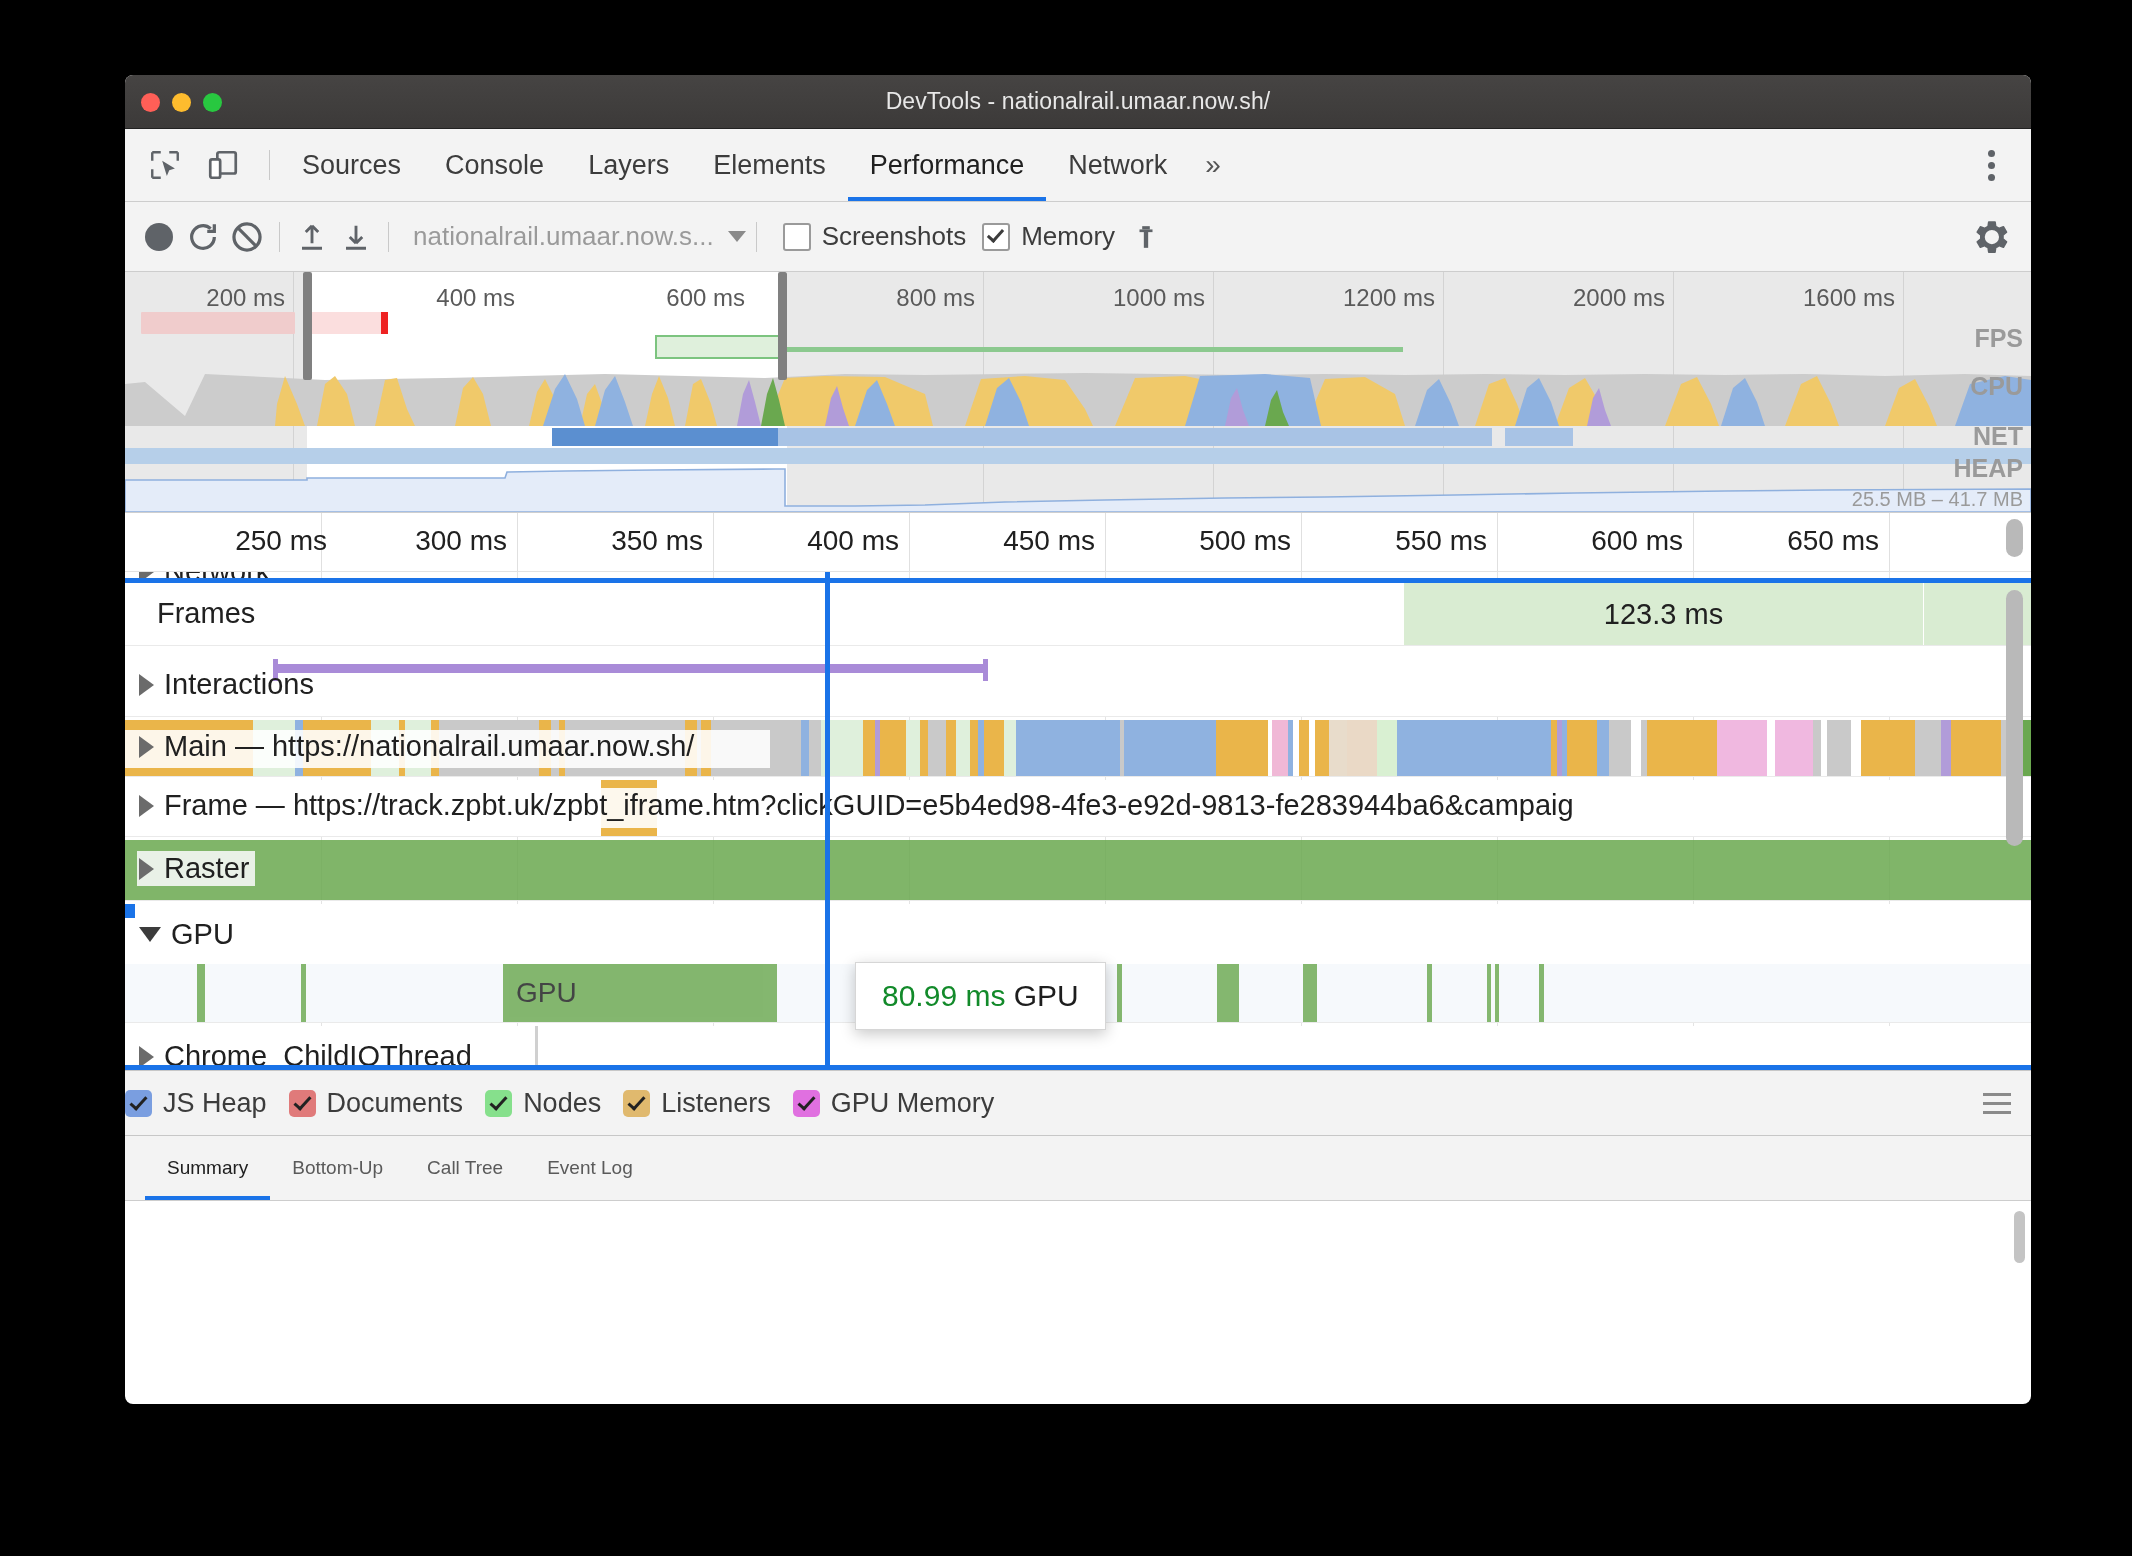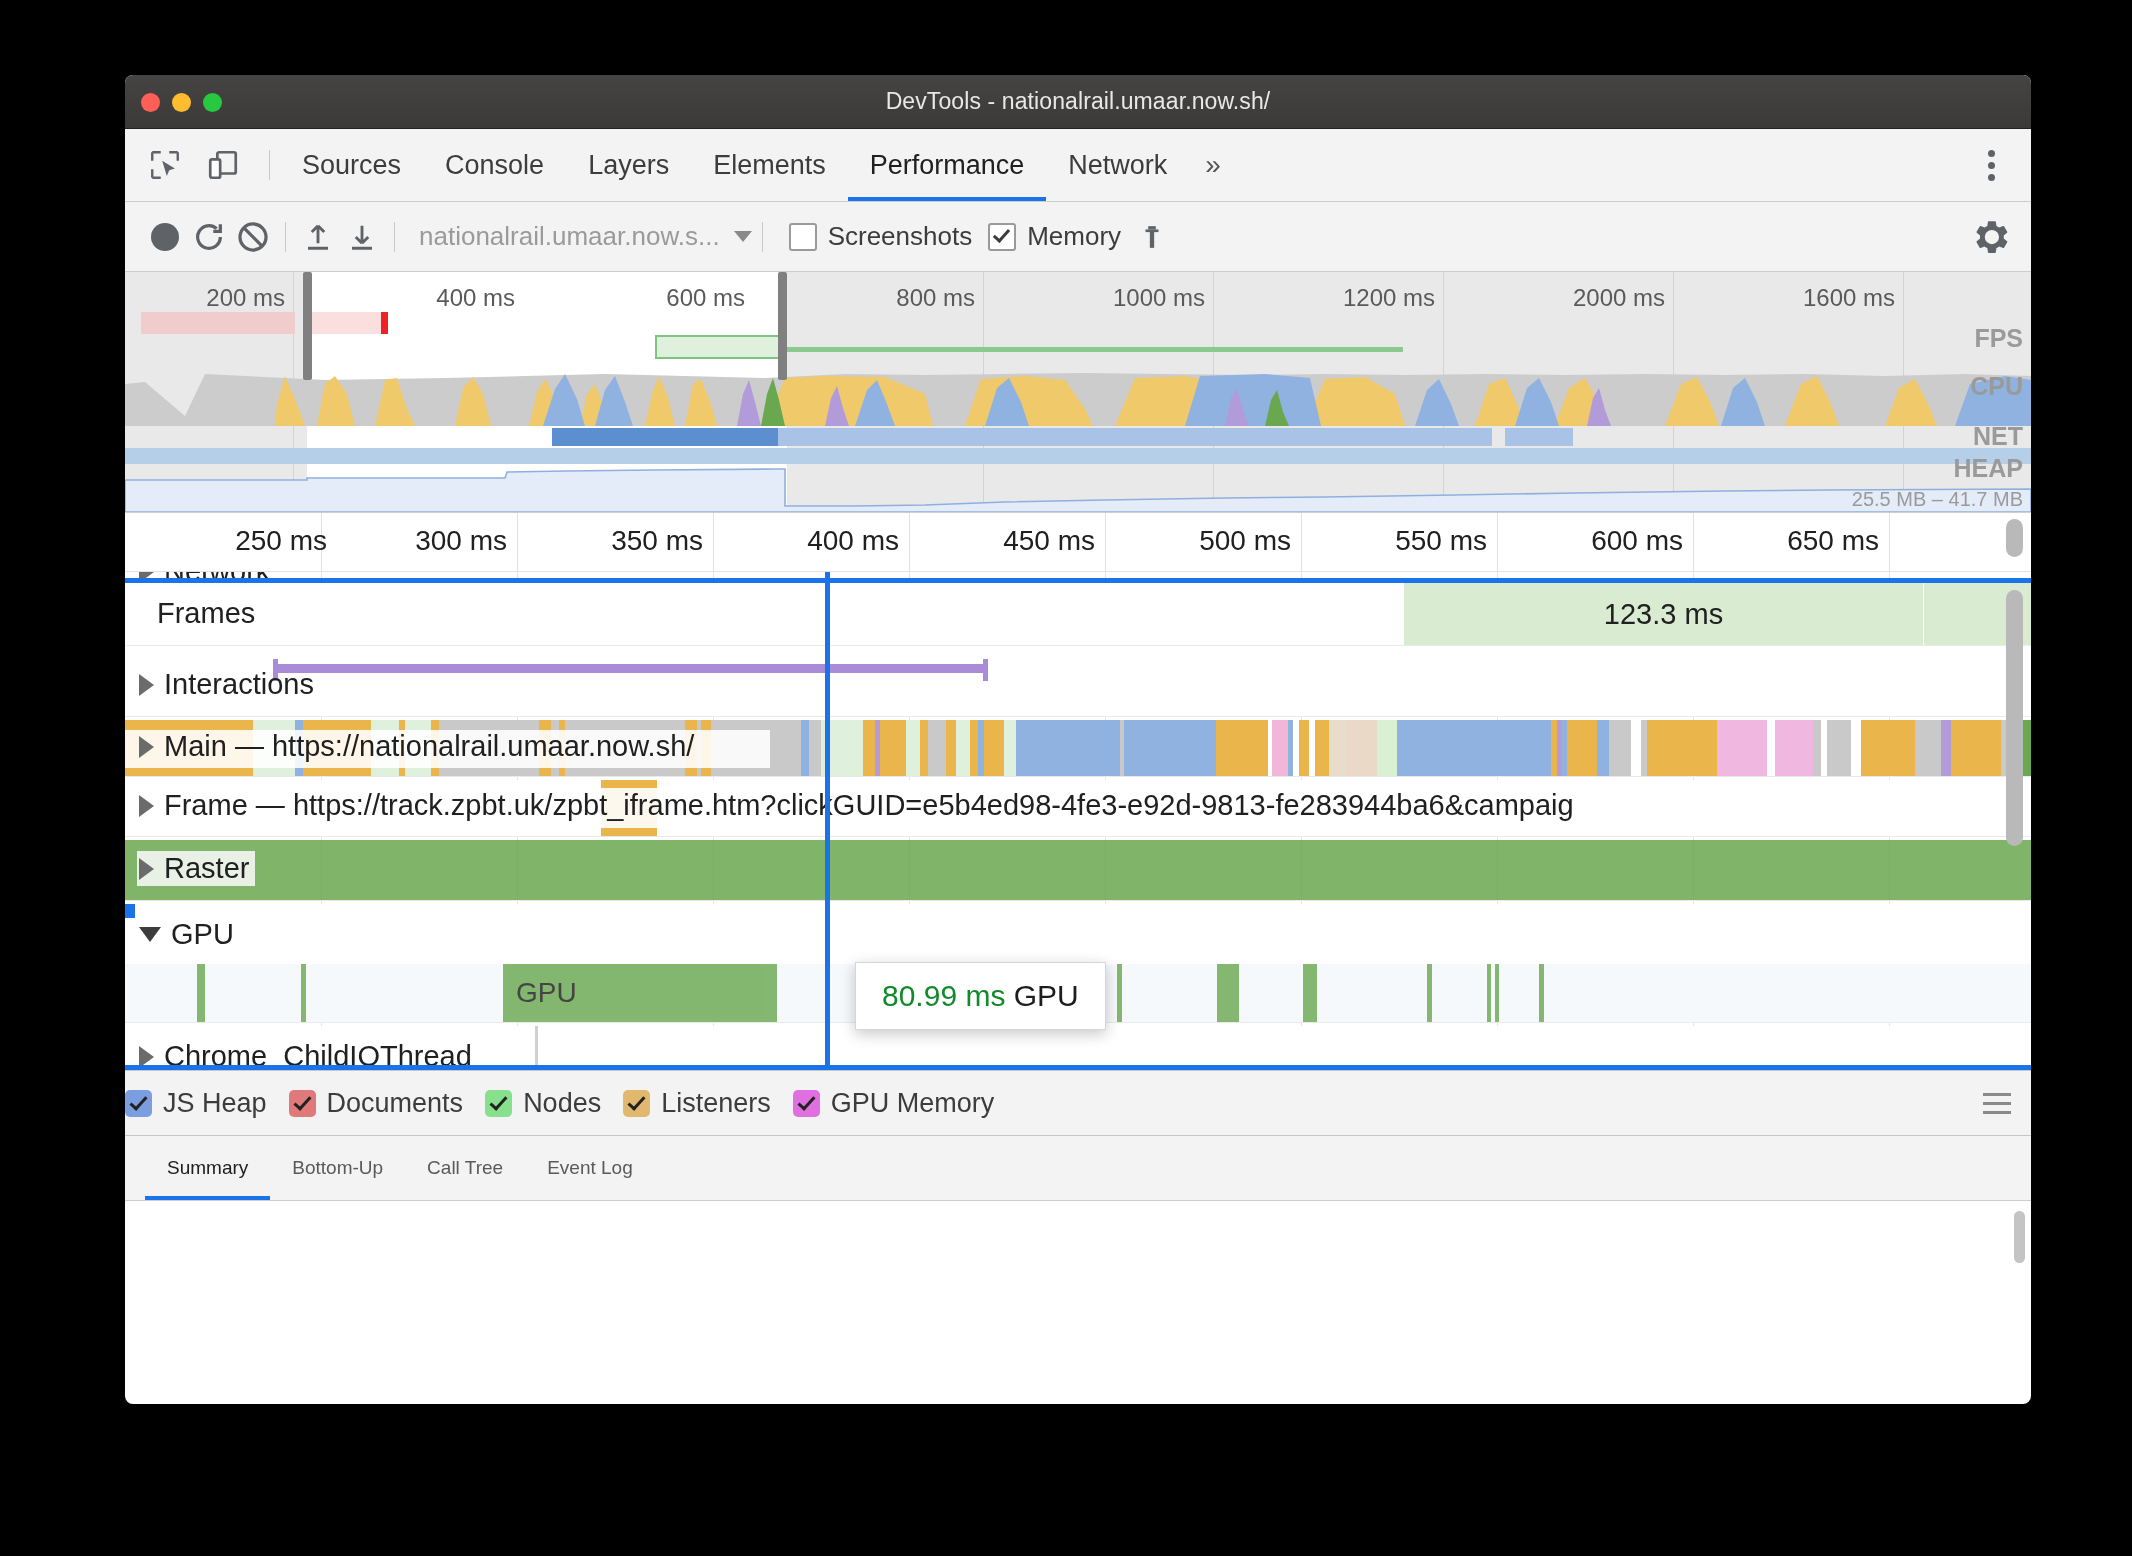--- a/index.html
+++ b/index.html
@@ -88,21 +88,21 @@
   .kebab i { width: 7px; height: 7px; border-radius: 50%; background: #5f6368; display: block;}
 
   
   .perftoolbar {
     position: relative;
     height: 69px;
     background: #f3f3f3;
     border-bottom: 1px solid #cdcdcd;
     display: flex;
     align-items: center;
-    padding-left: 18px;
+    padding-left: 12px;
   }
   .rec-dot { width: 28px; height: 28px; border-radius: 50%; background: #5f6368; }
   .reload-ic, .clear-ic { width: 34px; height: 34px; }
   .updown { width: 30px; height: 34px; }
   .urlselect {
     display: flex; align-items: center;
     margin-left: 14px;
     color: #9a9a9a;
     font-size: 26px;
     gap: 14px;

